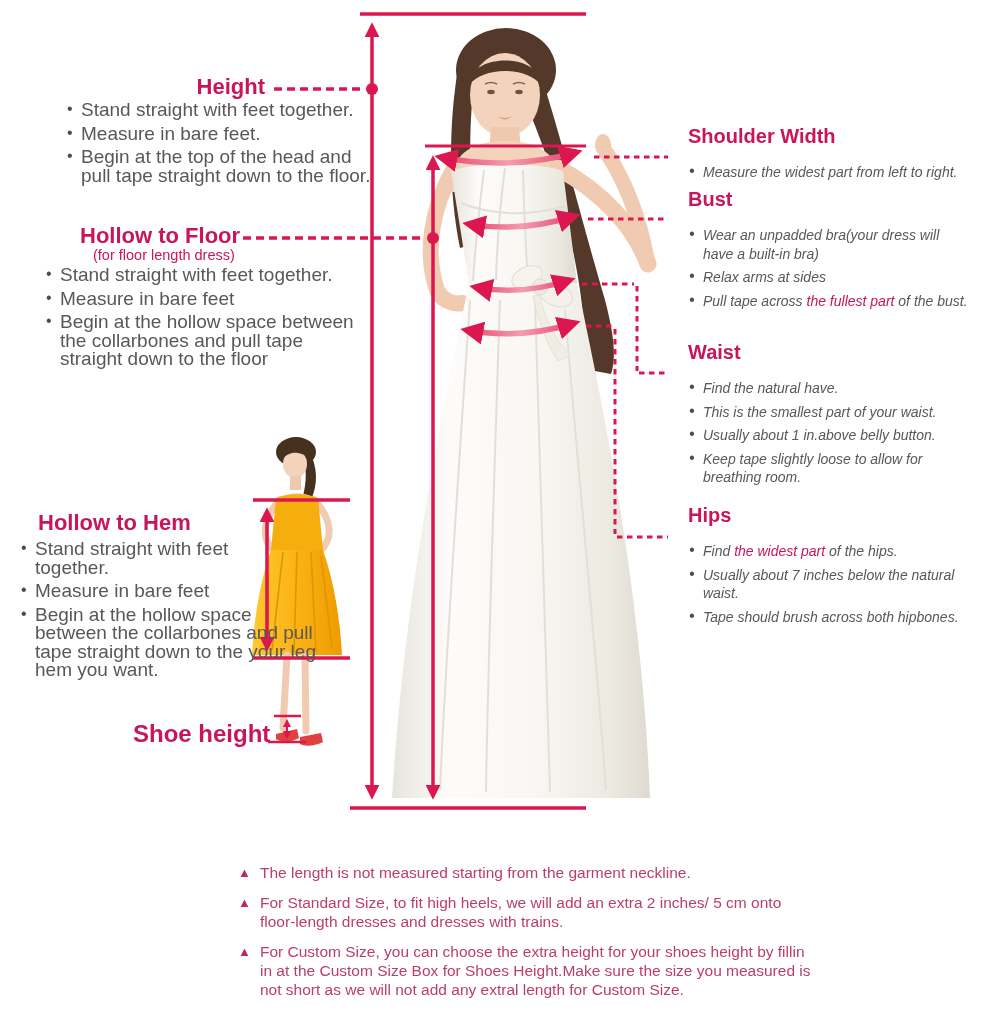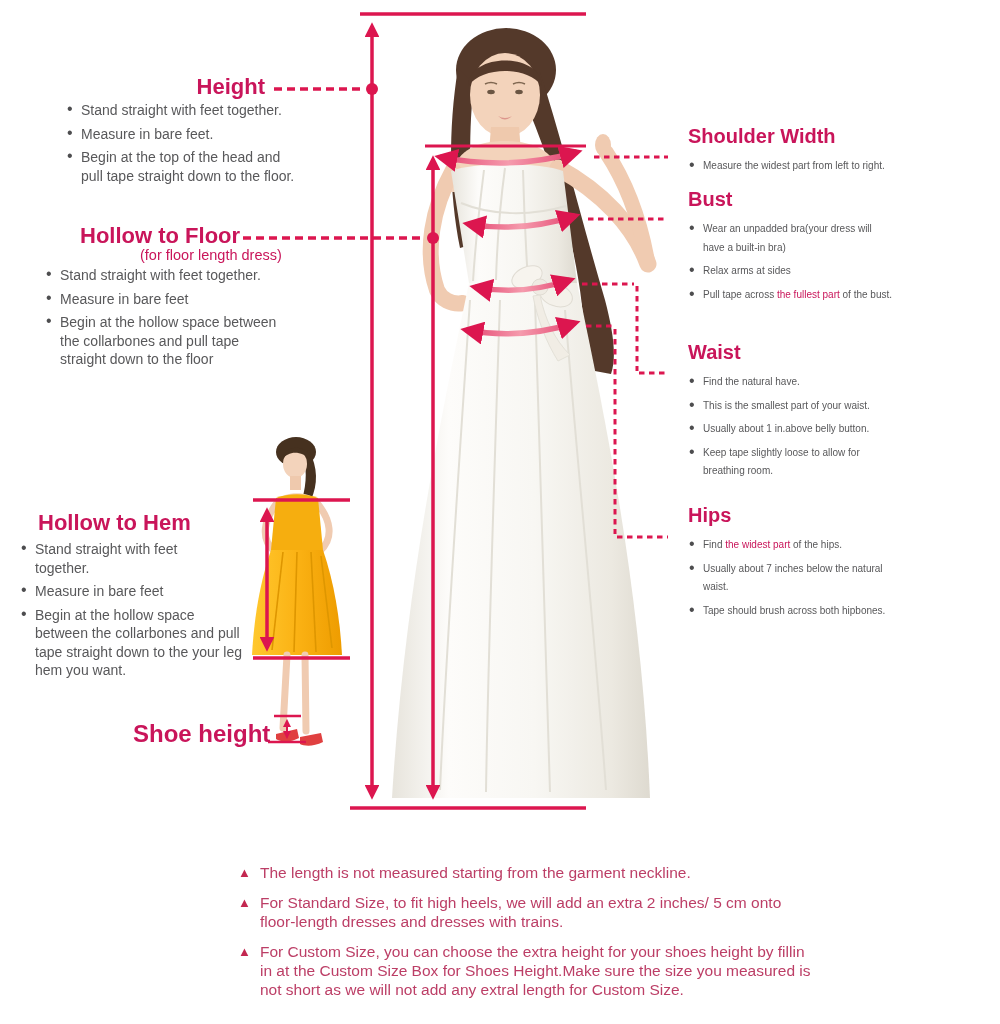--- a/index.html
+++ b/index.html
@@ -7,24 +7,24 @@
     position:relative; width:1000px; height:1024px; background:#ffffff;
     font-family:"Liberation Sans", sans-serif; overflow:hidden;
   }
   .layer { position:absolute; left:0; top:0; width:1000px; height:1024px; }
   .fig   { z-index:1; }
   .meas  { z-index:2; pointer-events:none; }
   .tb    { position:absolute; z-index:3; }
 
   .title-lg { color:#C9155A; font-weight:bold; font-size:22px; line-height:24px; }
   .title-md { color:#C9155A; font-weight:bold; font-size:20px; line-height:22px; }
-  .subtitle { color:#C9155A; font-size:14.5px; line-height:16px;margin-left:47px; }
-
-  .list-l { color:#58585A; font-size:14px; line-height:18.5px; }
-  .list-r { color:#58585A; font-size:10px; line-height:18.5px; margin-top:10px; }
+  .subtitle { color:#C9155A; font-size:14.5px; line-height:16px; }
+
+  .list-l { color:#58585A; font-size:19px; line-height:18.5px; }
+  .list-r { color:#58585A; font-size:14px; line-height:18.5px; margin-top:16px;font-style:italic; }
   .li { position:relative; padding-left:15px; margin-bottom:5px; white-space:nowrap; }
   .li::before { content:"\2022"; position:absolute; left:1px; top:-1px; color:#4d4d4f; font-size:16px; }
   .hl { color:#C9155A; }
 
   .shoe-label { color:#C9155A; font-weight:bold; font-size:24px; }
 
   .notes { width:745px; color:#BC3E66; font-size:15.5px; line-height:19px; }
   .note { display:flex; margin-bottom:11px; }
   .tri { color:#C32850; font-size:13px; line-height:19px; width:22px; flex:0 0 22px; }
 </style>

